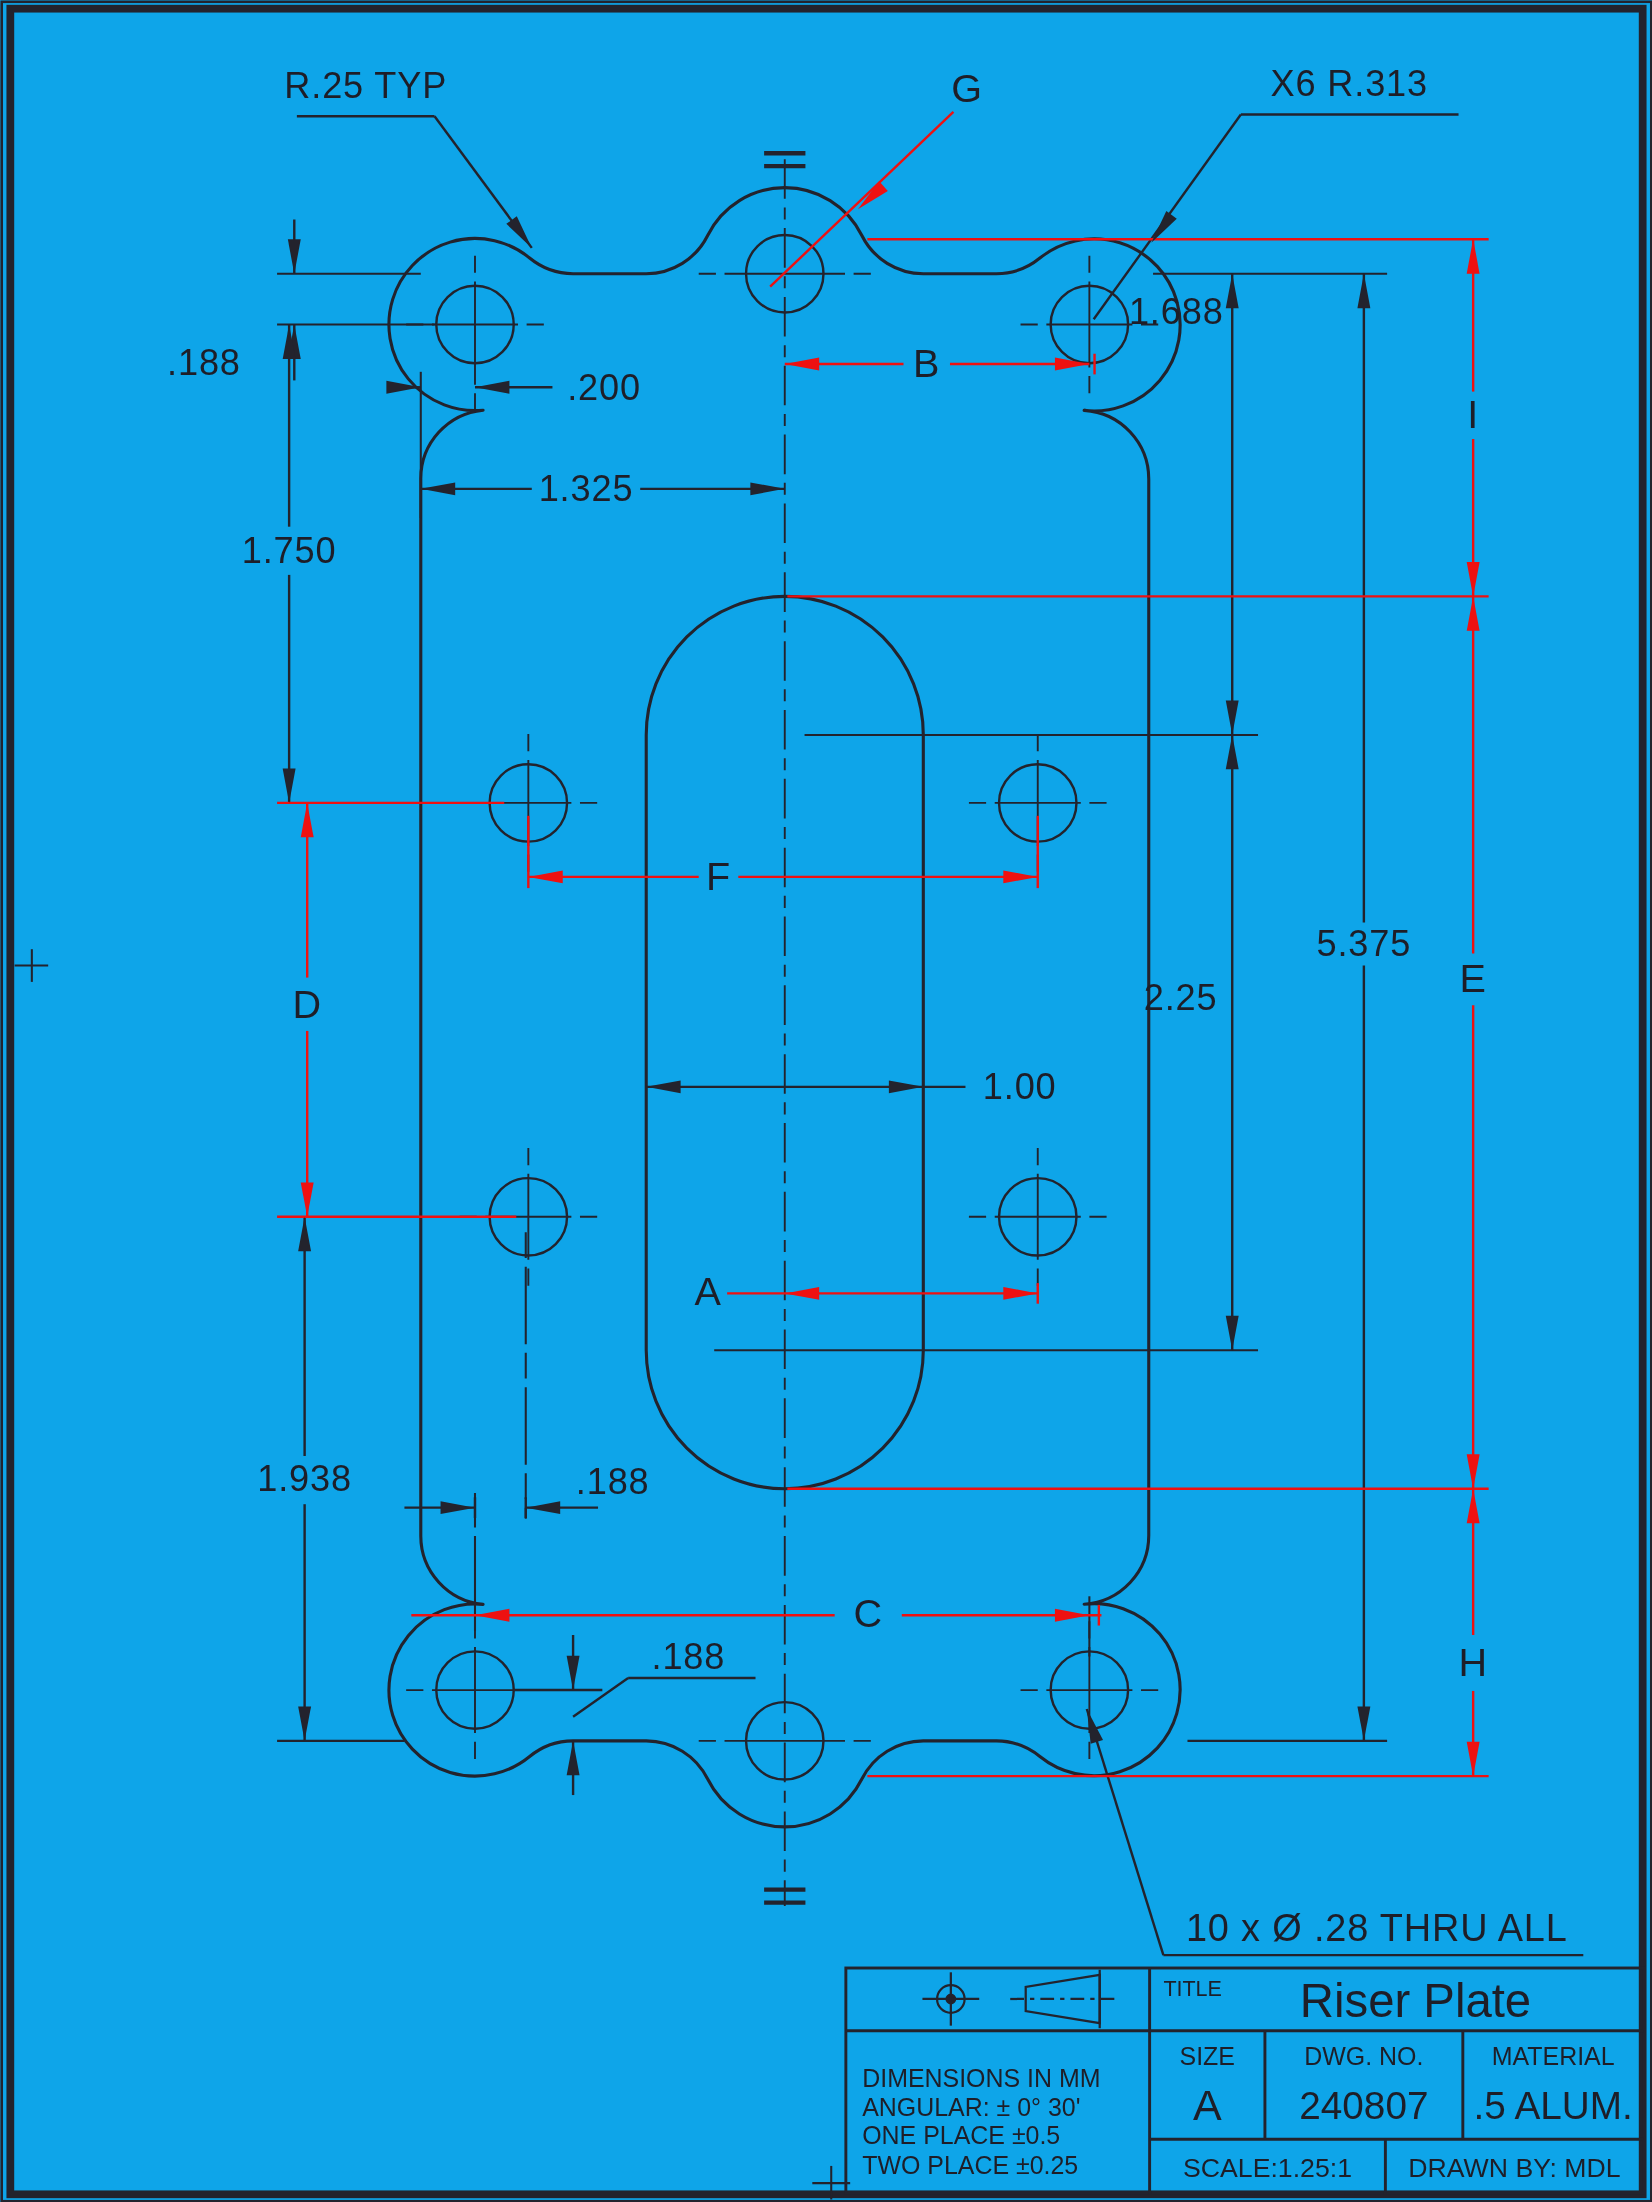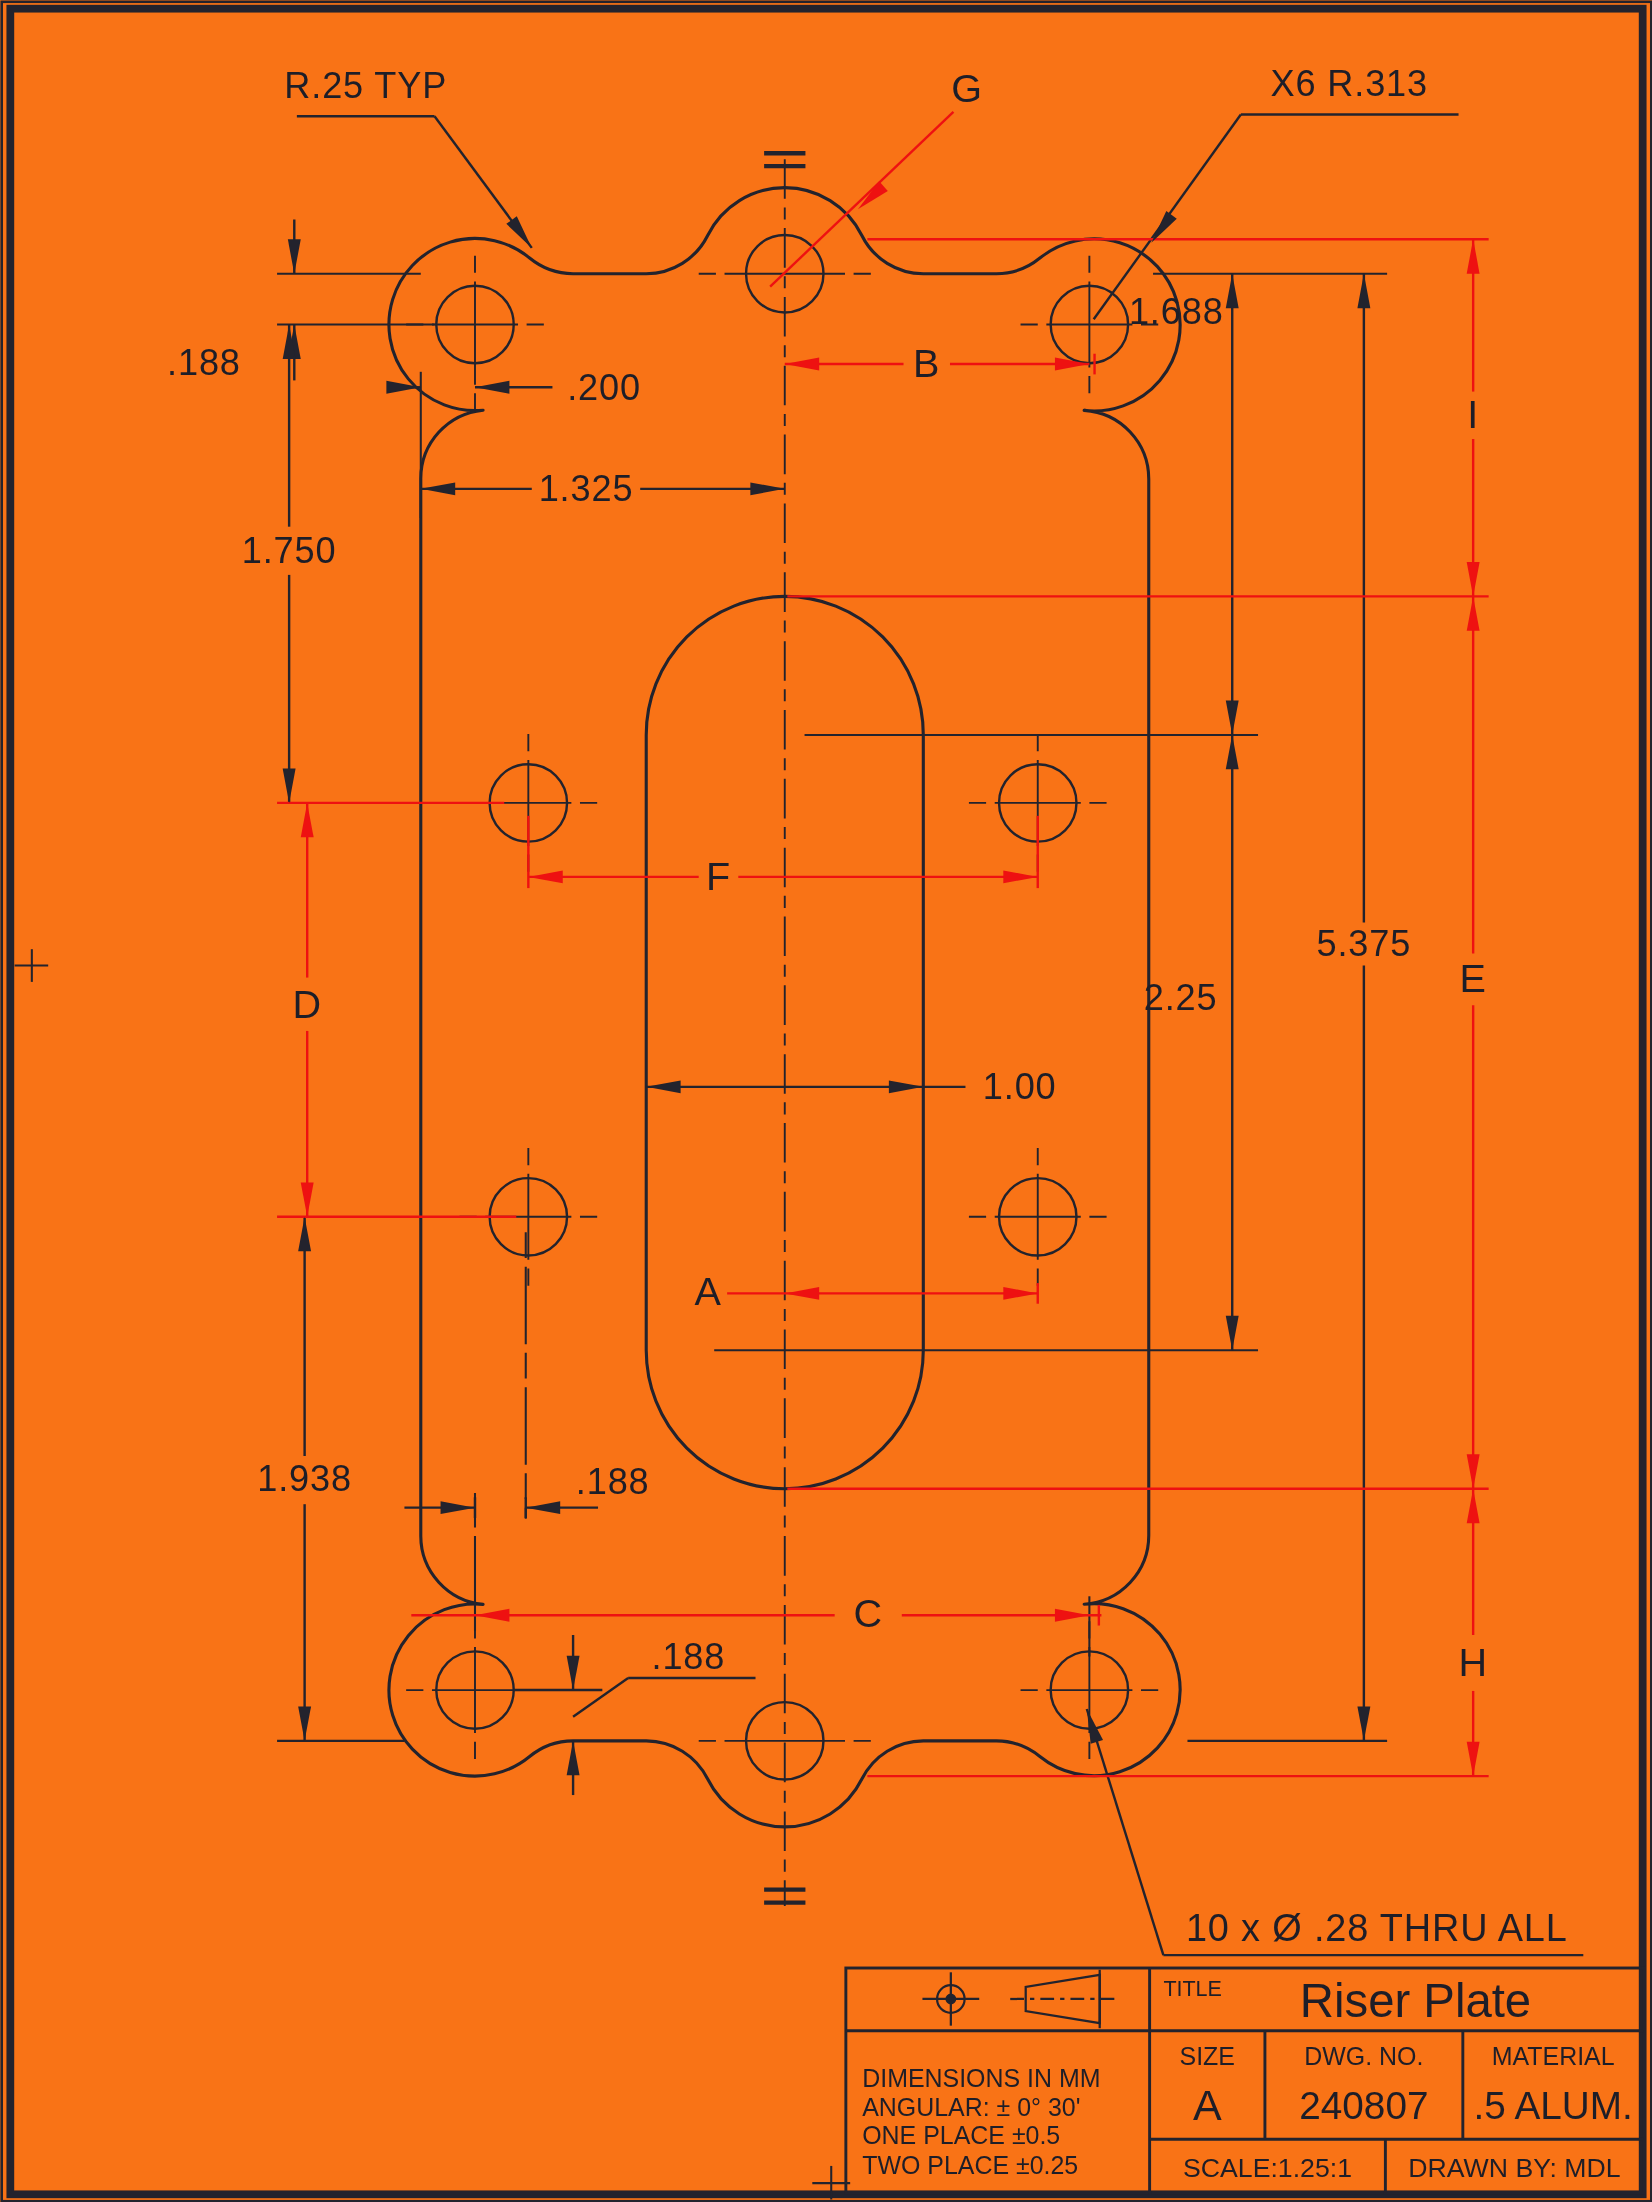--- a/index.html
+++ b/index.html
@@ -1,16 +1,16 @@
 <!DOCTYPE html>
 <html style="font-size:13.8px"><head>
 <meta charset="utf-8">
 <style>
   html,body{margin:0;padding:0;background:#e8e8e8;}
-  #sheet{position:relative;width:1653px;height:2203px;background:#f97316;overflow:hidden;
+  #sheet{position:relative;width:1653px;height:2203px;background:#0ea5e9;overflow:hidden;
          font-family:"Liberation Sans",sans-serif;}
   svg{position:absolute;left:0;top:0;}
   text{fill:#1e1e28;}
   .dim{font-size:42px;letter-spacing:1px;}
   .red{fill:#ee1111;}
   .rstroke{stroke:#ee1111;}
   .kstroke{stroke:#23232d;}
   .thin{stroke-width:2.4;}
   .med{stroke-width:2.8;}
   .thick{stroke-width:3.6;}

